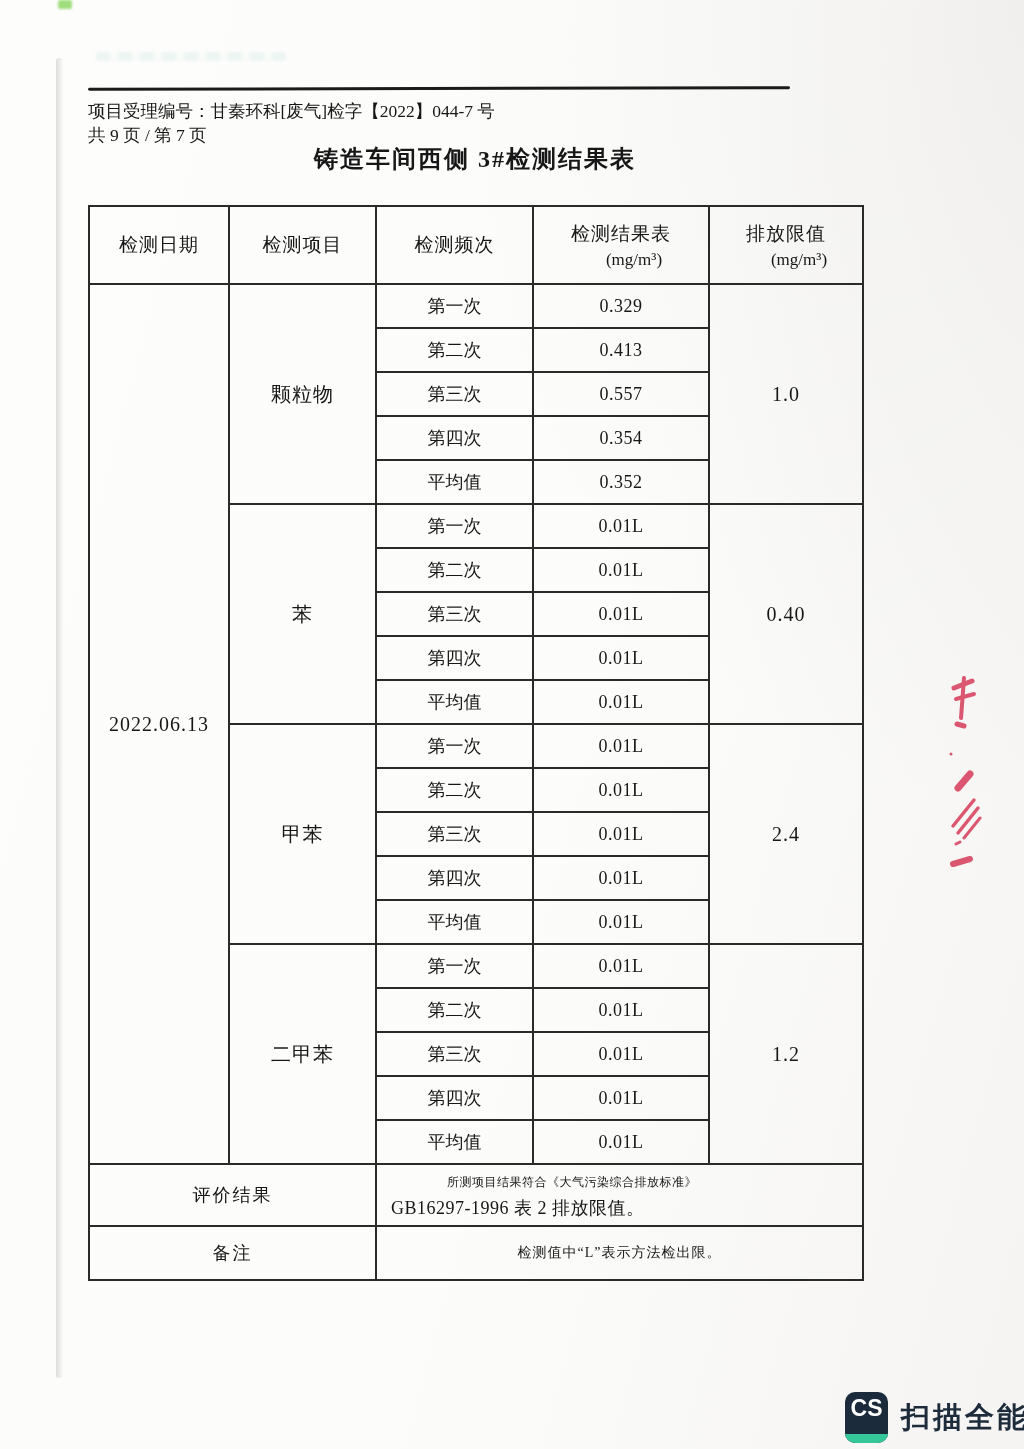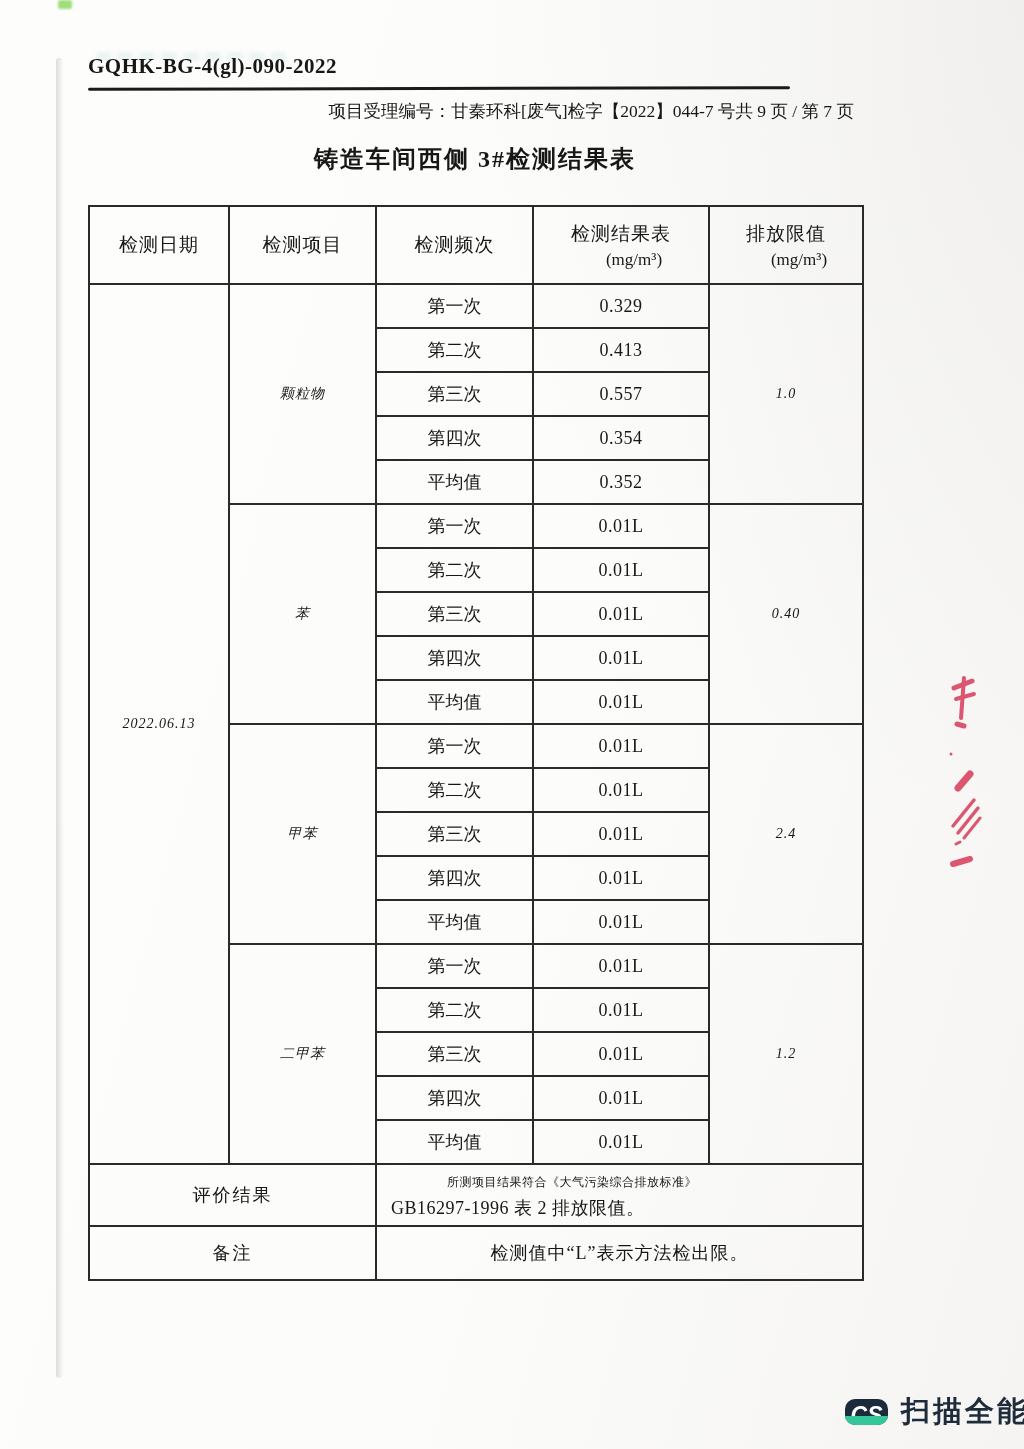--- a/index.html
+++ b/index.html
@@ -36,61 +36,62 @@
   .hdr-code{
     position:absolute;left:88px;top:54px;
     font-size:21px;font-weight:bold;letter-spacing:.5px;
   }
   .hdr-underline{
     position:absolute;left:88px;top:87px;width:702px;height:3px;
     background:#1b1b1b;transform:rotate(-0.12deg);border-radius:2px;
   }
   .meta-row{
     position:absolute;left:88px;top:99px;width:766px;
-    display:flex;justify-content:flex-end;align-items:baseline;
+    display:flex;justify-content:space-between;align-items:baseline;
     font-size:17.5px;
+    flex-direction:column;
   }
   .doc-title{
     position:absolute;left:88px;top:143px;width:774px;
     text-align:center;font-size:24px;font-weight:bold;letter-spacing:2px;
   }
   
   .tbl-wrap{position:absolute;left:88px;top:205px;}
   table{border-collapse:collapse;table-layout:fixed;width:774px;}
   th,td{
     border:2px solid #2a2a2a;
     text-align:center;vertical-align:middle;
     font-weight:normal;font-size:18px;
     padding:0;
     background:transparent;
   }
   thead tr{height:78px;}
   .h-label{font-size:19px;letter-spacing:1px;}
   .h-unit{font-size:17px;margin-top:3px;padding-left:26px;}
   tr.dr{height:44px;}
-  td.c-date,td.c-item,td.c-limit{font-size:14px;letter-spacing:1px;font-style:italic;}
+  td.c-date,td.c-item,td.c-limit{font-size:20px;letter-spacing:1px;}
   td.c-val{font-size:18px;letter-spacing:.5px;}
   tr.fr1{height:58px;}
   tr.fr2{height:54px;}
   td.f-label{font-size:18px;letter-spacing:2px;}
   td.eval-cell{text-align:left;vertical-align:middle;padding:4px 10px 4px 14px;}
   .l1{padding-left:56px;font-size:12px;line-height:26px;letter-spacing:.5px;}
   .l2{padding-left:0;font-size:18px;line-height:26px;letter-spacing:.5px;}
-  td.note-cell{font-size:18px;letter-spacing:1px;}
+  td.note-cell{font-size:14px;letter-spacing:1px;}
   
   .stamp{position:absolute;left:920px;top:666px;width:104px;height:220px;overflow:hidden;}
   
   .cam-logo{
     position:absolute;left:845px;top:1392px;
     display:flex;align-items:center;gap:13px;
     font-family:"Liberation Sans","DejaVu Sans",sans-serif;
   }
   .cam-icon{
-    position:relative;width:43px;height:26px;border-radius:10px;
-    background:#1b2b3b;overflow:hidden;flex:0 0 auto;font-style:italic;
+    position:relative;width:43px;height:51px;border-radius:10px;
+    background:#1b2b3b;overflow:hidden;flex:0 0 auto;
   }
   .cam-icon .cs{
     position:absolute;left:0;right:0;top:3px;
     text-align:center;color:#ffffff;font-weight:bold;font-size:23px;
     letter-spacing:0px;
   }
   .cam-icon .band{
     position:absolute;left:0;right:0;bottom:0;height:9px;background:#35c79a;
   }
   .cam-text{
@@ -100,21 +101,20 @@
 </style>
 </head>
 <body>
 
 <div class="page">
 
   <div class="green-dot"></div>
   <div class="green-smudge"></div>
   <div class="edge-shadow"></div>
 
-  <div class="hdr-code">GQHK-BG-4(gl)-090-2022</div>
   <div class="hdr-underline"></div>
 
   <div class="meta-row">
     <span>项目受理编号：甘秦环科[废气]检字【2022】044-7 号</span>
     <span>共 9 页 / 第 7 页</span>
   </div>
 
   <div class="doc-title">铸造车间西侧 3#检测结果表</div>
 
   <div class="tbl-wrap">

